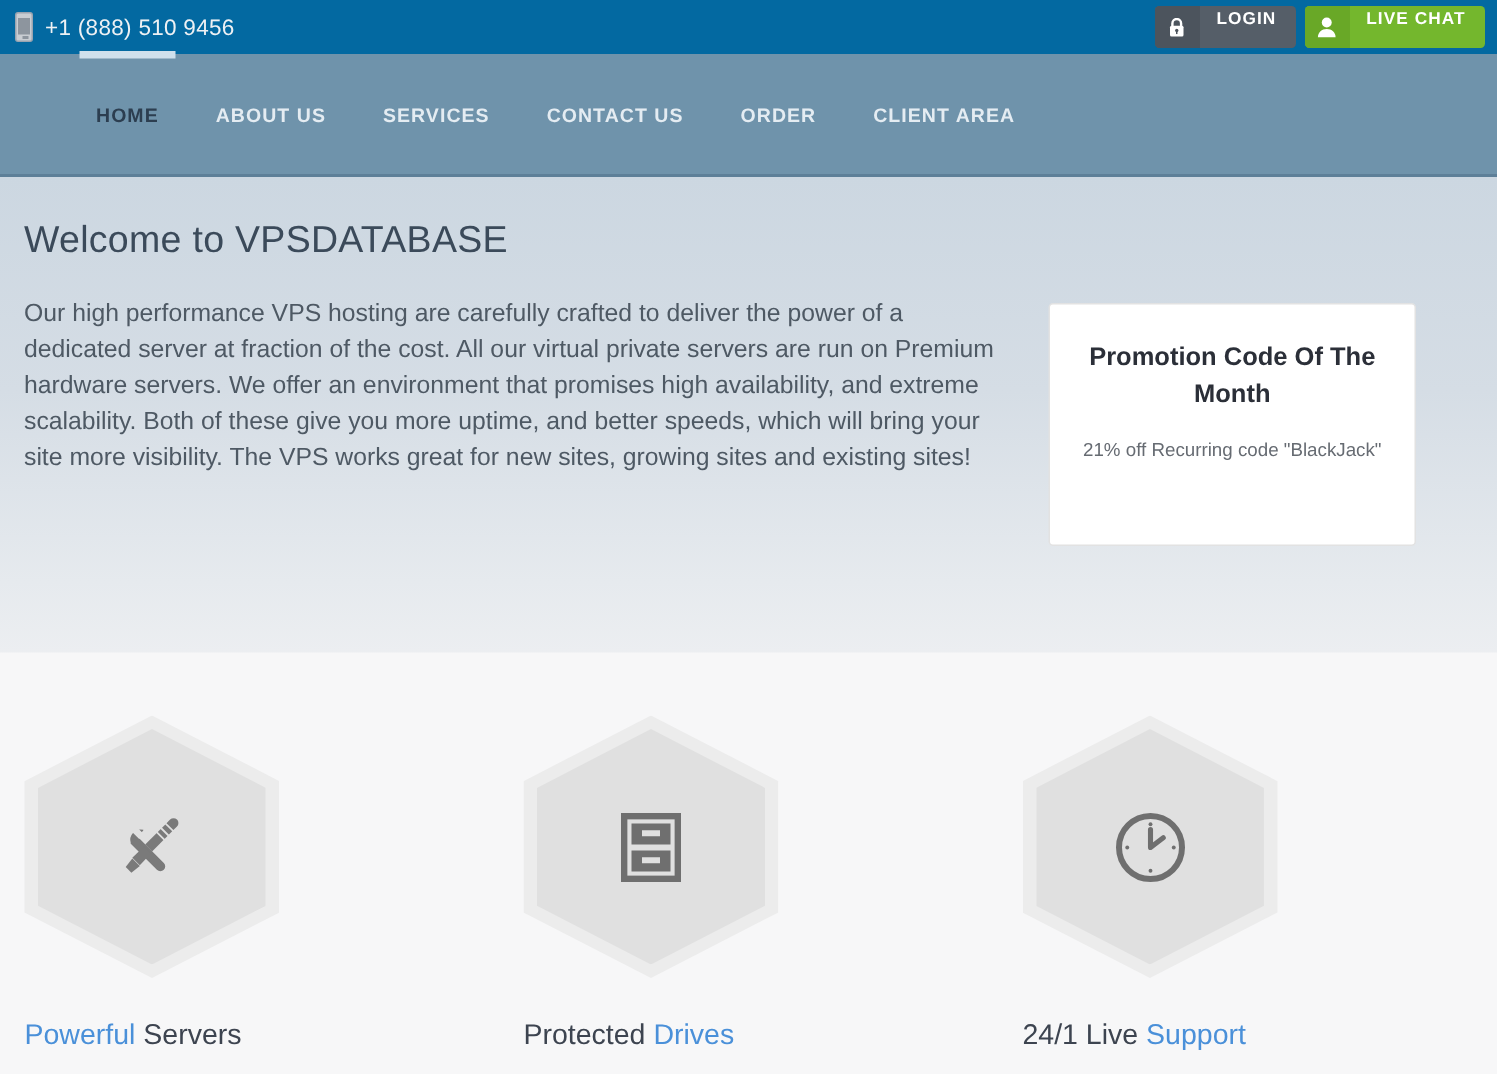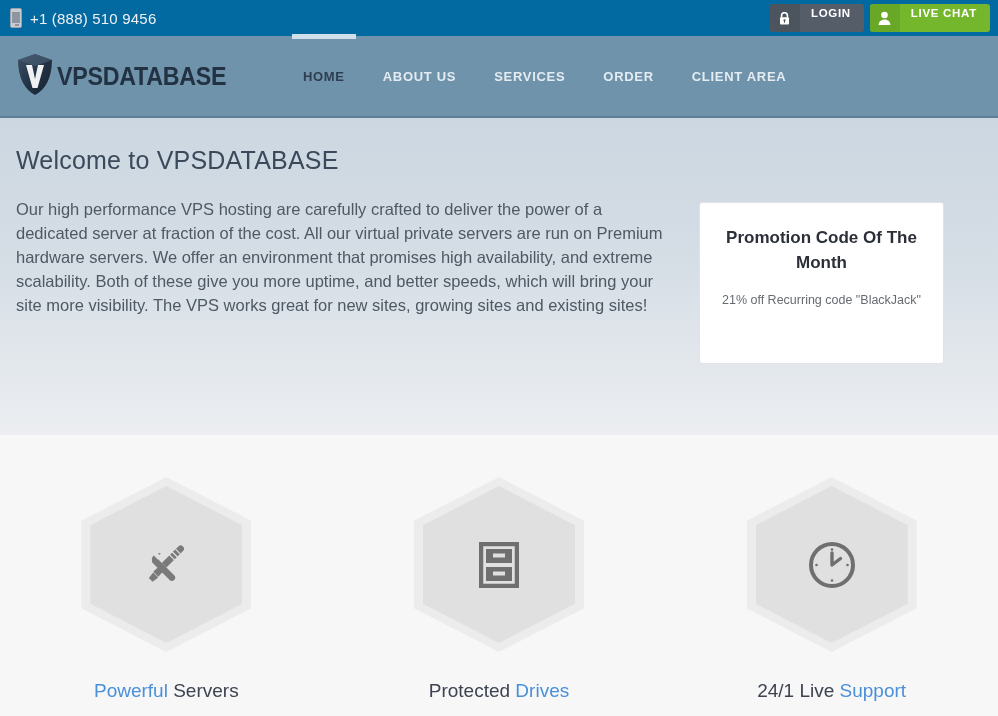--- a/index.html
+++ b/index.html
@@ -208,21 +208,20 @@
     display: flex;
     justify-content: space-around;
     align-items: flex-start;
     padding-top: 42px;
     box-sizing: border-box;
   }
   .feature {
     width: 300px;
     display: flex;
     flex-direction: column;
-    align-items: center;
   }
   .hex-wrap {
     width: 170px;
     height: 175px;
     position: relative;
     display: flex;
     align-items: center;
     justify-content: center;
   }
   .hex-outer, .hex-inner {
@@ -280,41 +279,25 @@
           <circle cx="6.5" cy="4" r="3.3" fill="#ffffff"></circle>
           <path d="M0.6 14c0-3.4 2.6-5.6 5.9-5.6S12.4 10.6 12.4 14z" fill="#ffffff"></path>
         </svg>
       </span>
       <span class="lbl">LIVE CHAT</span>
     </div>
   </div>
 </div>
 
 <div class="nav">
-  <div class="logo">
-    <span class="logo-mark">
-      <svg width="38" height="44" viewBox="0 0 38 44" aria-hidden="true">
-        <defs>
-          <linearGradient id="shg" x1="0" y1="0" x2="1" y2="1">
-            <stop offset="0%" stop-color="#3c4f64"></stop>
-            <stop offset="55%" stop-color="#223243"></stop>
-            <stop offset="100%" stop-color="#16222e"></stop>
-          </linearGradient>
-        </defs>
-        <path d="M19 2 L36 8 C36 26 29 38 19 43 C9 38 2 26 2 8 Z" fill="url(#shg)"></path>
-        <path d="M10 13 L16 13 L19 27 L22 13 L28 13 L21.5 36 L16.5 36 Z" fill="#ffffff" opacity="0.93"></path>
-        <path d="M19 2 L36 8 L19 14 L2 8 Z" fill="#4a5e74" opacity="0.65"></path>
-      </svg>
-    </span>
-    <span class="logo-text">VPSDATABASE</span>
-  </div>
   <div class="menu">
     <div class="menu-item active">HOME</div>
     <div class="menu-item">ABOUT US</div>
     <div class="menu-item">SERVICES</div>
+    <div class="menu-item">CONTACT US</div>
     <div class="menu-item">ORDER</div>
     <div class="menu-item">CLIENT AREA</div>
   </div>
 </div>
 
 <div class="welcome">
   <h1 class="welcome-title">Welcome to VPSDATABASE</h1>
   <div class="welcome-body">
     <p class="welcome-text">Our high performance VPS hosting are carefully crafted to deliver the power of a dedicated server at fraction of the cost. All our virtual private servers are run on Premium hardware servers. We offer an environment that promises high availability, and extreme scalability. Both of these give you more uptime, and better speeds, which will bring your site more visibility. The VPS works great for new sites, growing sites and existing sites!</p>
     <div class="promo">

